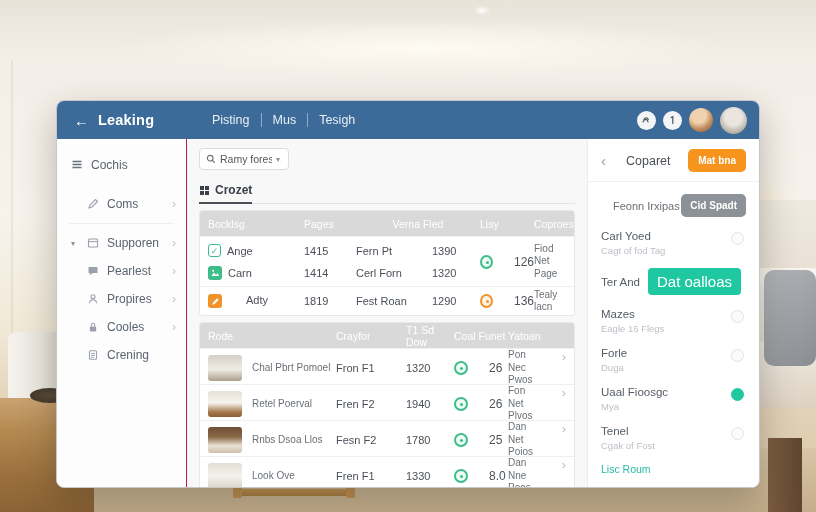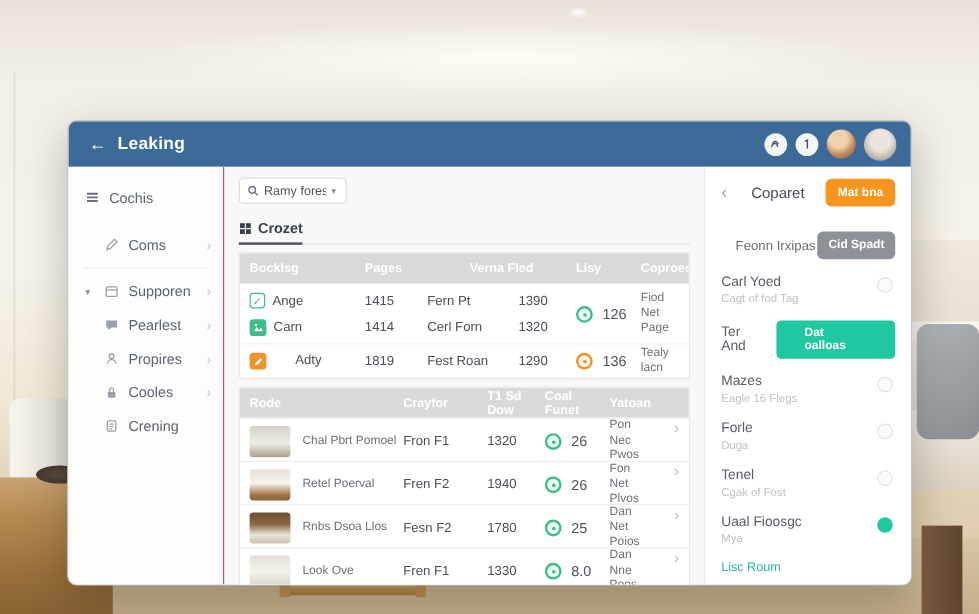--- a/index.html
+++ b/index.html
@@ -79,34 +79,34 @@
   .search-box { width:90px; height:22px; background:#fff; border:1px solid #ddd; border-radius:4px;
     display:flex; align-items:center; gap:4px; padding:0 6px; }
   .search-box input { border:none; outline:none; width:52px; font-size:10.5px; color:#555; background:transparent;
     font-family:"Liberation Sans",sans-serif; }
   .search-caret { font-size:8px; color:#8b929b; }
   .tab-row { margin-top:13px; border-bottom:1px solid #e4e4e4; display:flex; }
   .tab { display:flex; align-items:center; gap:5px; font-size:12px; font-weight:bold; color:#3b4048;
     padding-bottom:5px; border-bottom:2px solid #4a4f57; margin-bottom:-1px; }
 
   .table { background:#fff; border:1px solid #e8e8e8; border-radius:3px; margin-top:6px; overflow:hidden; }
-  .t-head { display:grid; background:#d9d9d9; color:#fff; font-size:10.5px; font-weight:bold;
+  .t-head { display:grid; background:#d9d9d9; color:#fff; font-size:10.5px; font-weight:normal;
     align-items:center; height:25px; padding:0 8px; }
   .t1 .t-head, .t1 .t-row { grid-template-columns:96px 52px 76px 48px 54px 1fr; }
   .t2 .t-head, .t2 .t-row { grid-template-columns:44px 84px 70px 48px 54px 1fr; }
   .t-row { display:grid; align-items:center; padding:0 8px; border-top:1px solid #efefef; font-size:11px; color:#4a4f57; }
   .t-row:first-of-type { border-top:none; }
   .span2 { grid-column:3 / 5; text-align:center; }
   .span12 { grid-column:1 / 3; }
   .stack .line { height:22px; display:flex; align-items:center; gap:6px; }
   .group-row { height:50px; }
   .single-row { height:29px; }
   .t2 .t-row { height:36px; }
   .cell { display:flex; align-items:flex-start; gap:24px; min-width:0; }
-  .badge { display:flex; gap:8px; }
+  .badge { display:flex; gap:21px; }
   .ring { width:14px; height:14px; border-radius:50%; border:2px solid var(--green); background:#eefaf4; position:relative; }
   .ring::after { content:""; position:absolute; left:4px; top:4px; width:3px; height:3px; border-radius:50%; background:var(--green); }
   .ring.orange { border-color:var(--orangeb); background:#fdf3e4; }
   .ring.orange::after { background:var(--orangeb); }
   .badge .bval { font-size:12px; color:#4d535a; }
   .action { font-size:10px; color:#6a7076; line-height:1.25; }
   .row-chev { margin-left:auto; color:#b9bec6; font-size:13px; padding-left:3px; }
   .cb { width:13px; height:13px; border:1.5px solid var(--green); border-radius:3px; background:#fff;
     color:var(--green); font-size:9px; display:flex; align-items:center; justify-content:center; flex:0 0 13px; }
   .tile { width:14px; height:14px; border-radius:3px; display:flex; align-items:center; justify-content:center; flex:0 0 14px; }
@@ -131,21 +131,21 @@
   .section-label { font-size:11px; color:#6a7076;padding-left:12px; }
   .btn-gray { background:#8d9298; color:#fff; font-size:10px; font-weight:bold; padding:6px 9px; border-radius:5px; border:none; }
   .option { position:relative; margin-top:13px; padding-right:24px; }
   .option .lab { font-size:11.5px; color:#565d66; }
   .option .sub { font-size:9.5px; color:#bcc1c7; margin-top:3px; }
   .radio { position:absolute; right:2px; top:2px; width:13px; height:13px; border-radius:50%;
     border:1.5px solid #e0e3e7; background:#fafbfc; }
   .radio.checked { background:var(--teal); border-color:var(--teal); }
   .tag-row { display:flex; align-items:center; gap:8px; margin-top:12px; }
   .tag-row .lab { font-size:11.5px; color:#565d66; }
-  .tag-badge { background:var(--teal); color:#fff; font-size:10px; font-weight:bold; padding:5px 23px; border-radius:4px; }
+  .tag-badge { background:var(--teal); color:#fff; font-size:15px; font-weight:normal; padding:5px 9px; border-radius:4px; }
   .panel-link { margin-top:12px; font-size:10.5px; color:#27b9a6; }
   .cta { margin-top:auto; height:28px; border-radius:6px; background:var(--teal); color:#fff; font-weight:bold;
     font-size:11.5px; display:flex; align-items:center; justify-content:center; border:none;
     box-shadow:0 3px 8px rgba(31,200,160,.35); }
 
   :root { --blue:#3c6a99; --teal:#1fc8a0; --orange:#f6941e; --orangeb:#f0932b; --green:#3dbd8a; }
 </style>
 </head>
 <body>
 
@@ -169,20 +169,25 @@
     <div class="bg-leg"></div>
   </div>
 
   <div class="win">
 
     <div class="win-header">
       <div class="hdr-left">
         <span class="hdr-back">←</span>
         <span class="hdr-title">Leaking</span>
       </div>
+      <div class="hdr-nav">
+        <span class="nav-item">Pisting</span>
+        <span class="nav-item">Mus</span>
+        <span class="nav-item">Tesigh</span>
+      </div>
       <div class="hdr-right">
         <span class="hdr-circle">
           <svg width="11" height="11" viewBox="0 0 11 11">
               <path d="M2 7c1.4-3.5 4.2-3.5 5 0M3 4.2c1-2 3.4-2 4.4.4" fill="none" stroke="#4a5560" stroke-width="1.1" stroke-linecap="round"></path>
             </svg>
         </span>
         <span class="hdr-circle">
           <svg width="11" height="11" viewBox="0 0 11 11">
               <path d="M4.2 2.6l1.6-.8v6.6" fill="none" stroke="#4a5560" stroke-width="1.2" stroke-linecap="round"></path>
             </svg>
@@ -515,30 +520,30 @@
           <span class="radio"></span>
         </div>
 
         <div class="option">
           <div class="lab">Forle</div>
           <div class="sub">Duga</div>
           <span class="radio"></span>
         </div>
 
         <div class="option">
+          <div class="lab">Uaal Fioosgc</div>
+          <div class="sub">Mya</div>
+          <span class="radio checked"></span>
+        </div>
+
+        <div class="option">
           <div class="lab">Tenel</div>
           <div class="sub">Cgak of Fost</div>
           <span class="radio"></span>
         </div>
 
-        <div class="option">
-          <div class="lab">Uaal Fioosgc</div>
-          <div class="sub">Mya</div>
-          <span class="radio checked"></span>
-        </div>
-
         <div class="panel-link">Lisc Roum</div>
 
       </div>
 
     </div>
   </div>
 </div>
 
 </body></html>

